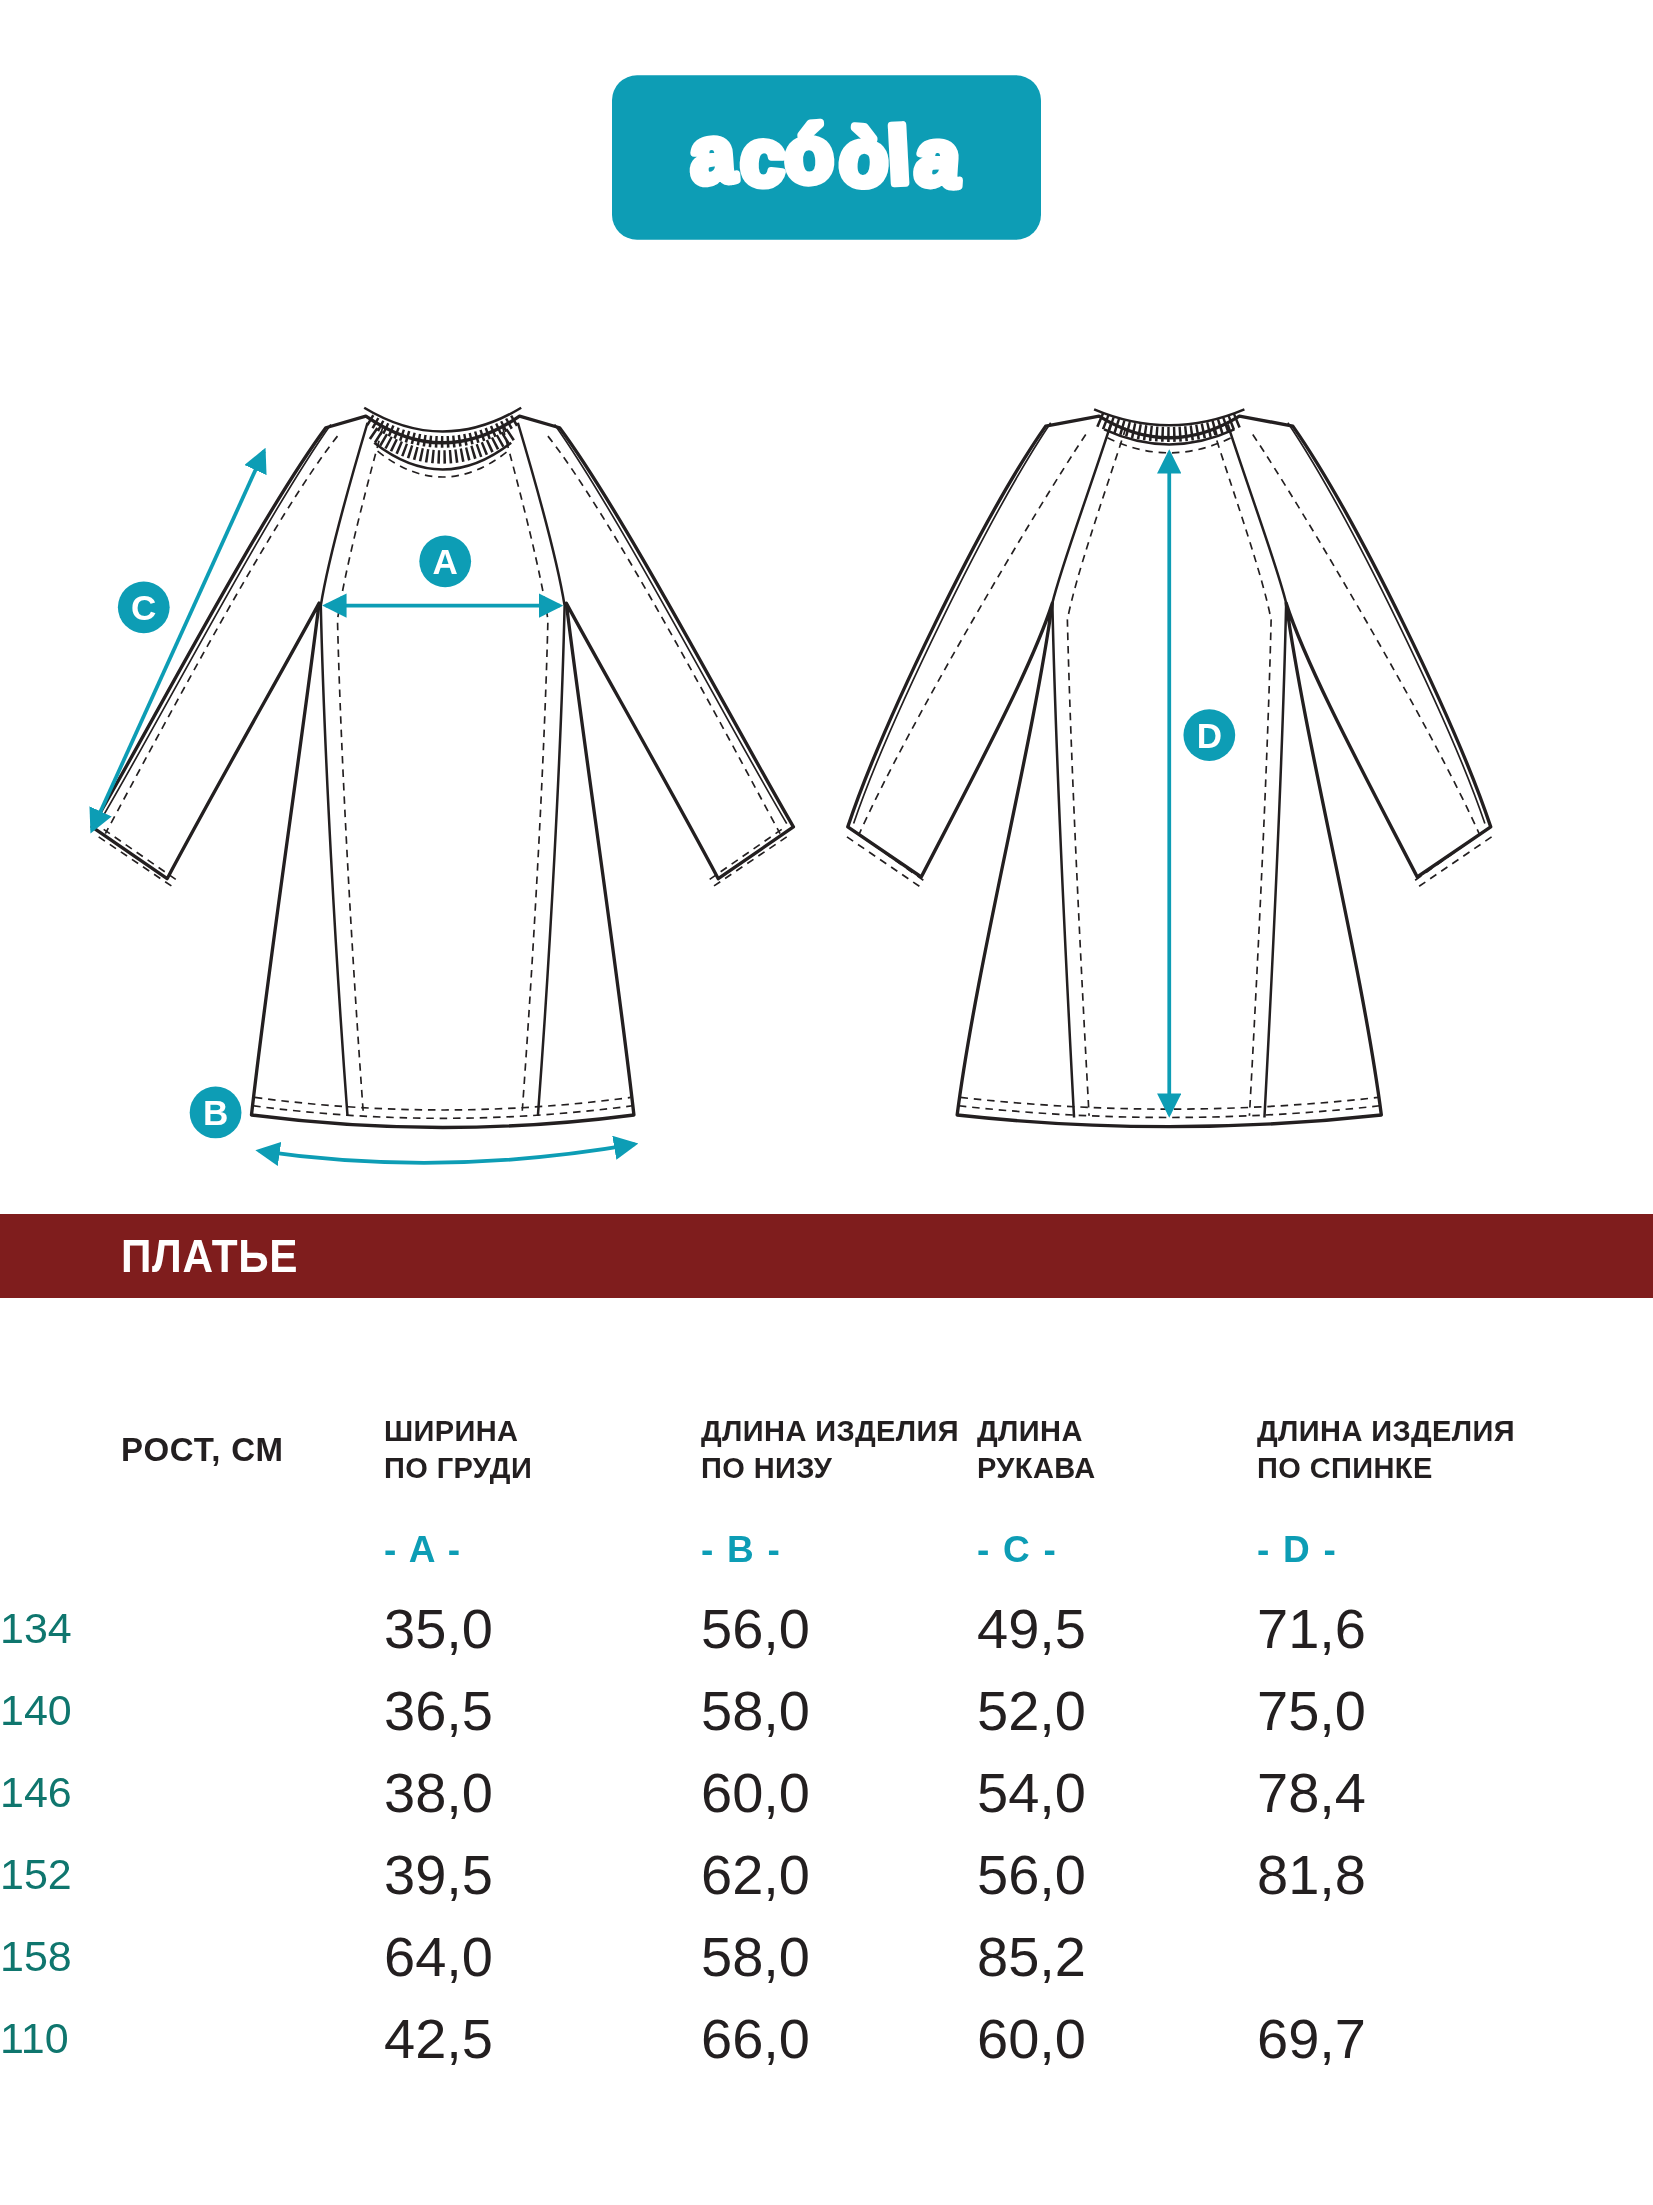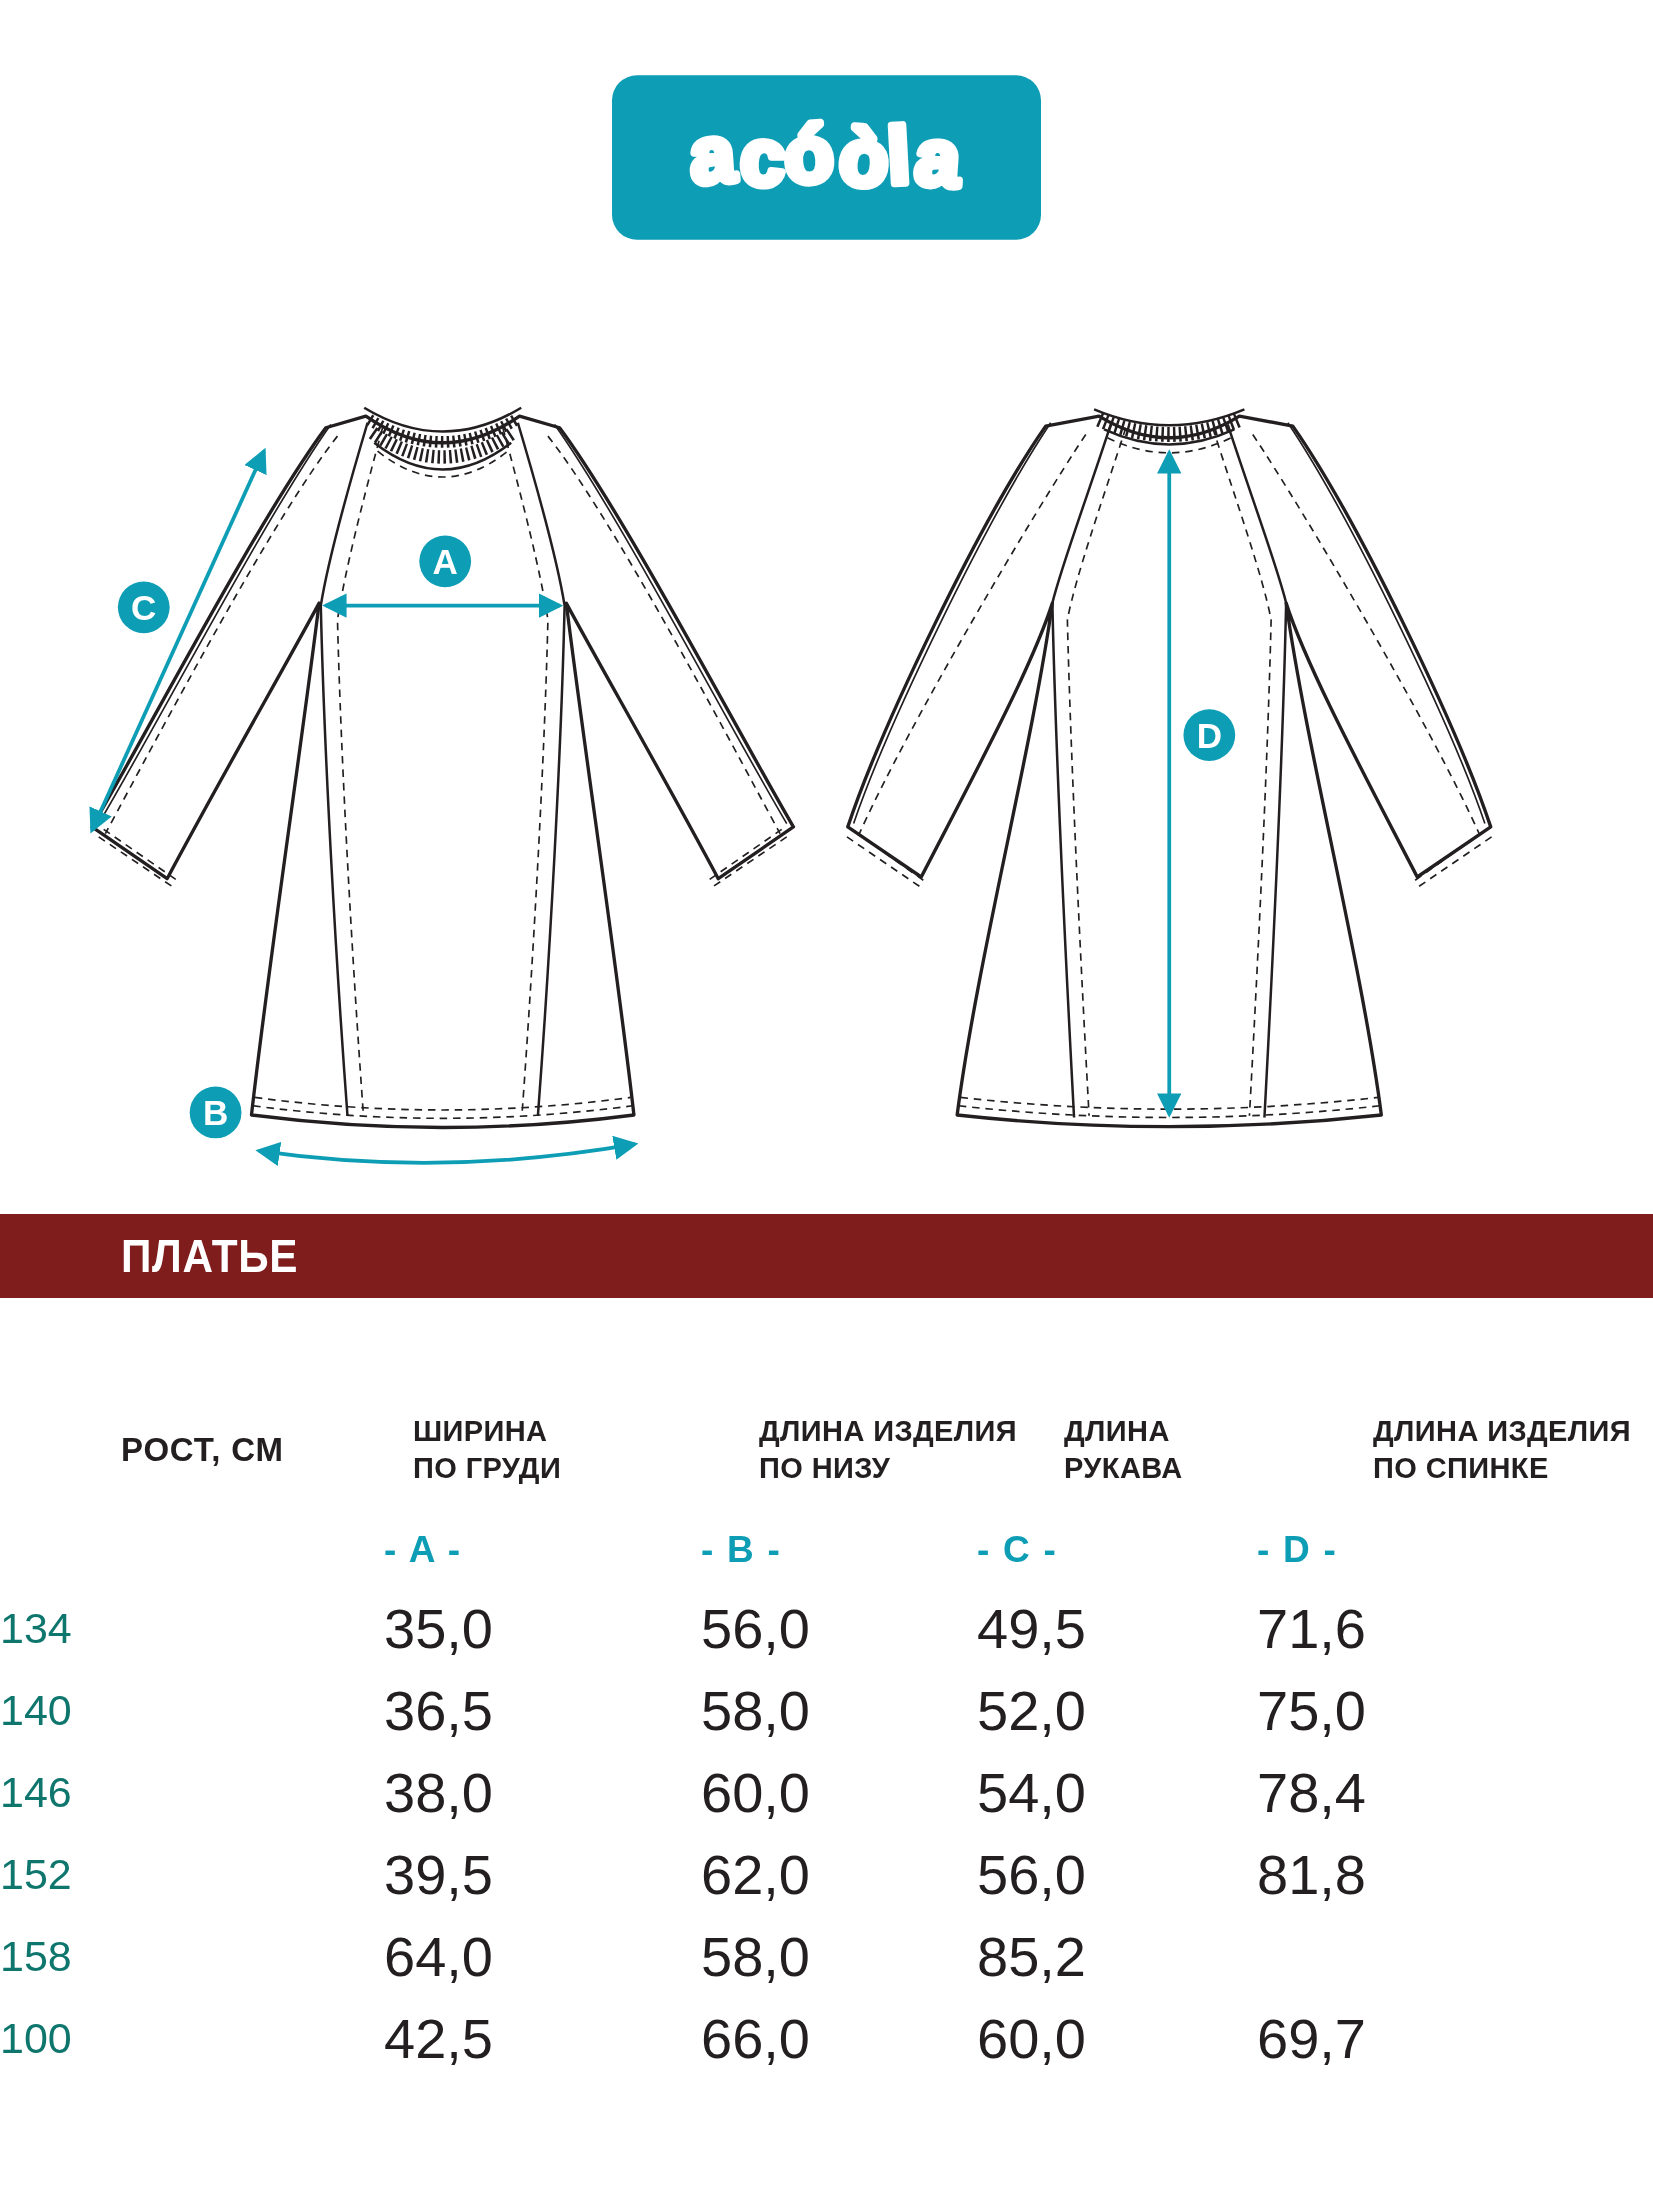--- a/index.html
+++ b/index.html
@@ -43,21 +43,21 @@
     color:#ffffff; font-size:47px; font-weight:bold; letter-spacing:0.8px;
     transform:scaleX(0.9); transform-origin:left center; white-space:nowrap;
   }
 
   
   .size-table { left:0; top:1387px; width:1654px; }
   .trow {
     display:grid; grid-template-columns:384px 317px 276px 280px 288px;
     align-items:center;
   }
-  .trow.titles  { height:125px;gap:29px; }
+  .trow.titles  { height:125px; }
   .trow.letters { height:75px; }
   .trow.data    { height:82px; }
   .cell { text-align:left; }
   .cell.first { text-align:left; padding-left:121px; }
   .col-title { font-size:29px; font-weight:bold; line-height:37px; letter-spacing:0.4px; }
   .row-header { font-size:33px; font-weight:bold; letter-spacing:0.8px; }
   .letter-cell { color:#0D9DB5; font-size:37px; font-weight:bold; letter-spacing:1.7px; }
   .height-cell { color:#0f766e; font-size:43px; }
   .value-cell  { color:#231F20; font-size:56px; }
 </style>
@@ -272,21 +272,21 @@
       <div class="cell value-cell">56,0</div>
       <div class="cell value-cell">81,8</div>
     </div>
     <div class="trow data">
       <div class="cell height-cell">158</div>
       <div class="cell value-cell">64,0</div>
       <div class="cell value-cell">58,0</div>
       <div class="cell value-cell">85,2</div>
     </div>
     <div class="trow data">
-      <div class="cell height-cell">100</div>
+      <div class="cell height-cell">110</div>
       <div class="cell value-cell">42,5</div>
       <div class="cell value-cell">66,0</div>
       <div class="cell value-cell">60,0</div>
       <div class="cell value-cell">69,7</div>
     </div>
 
   </div>
 </div>
 
 

